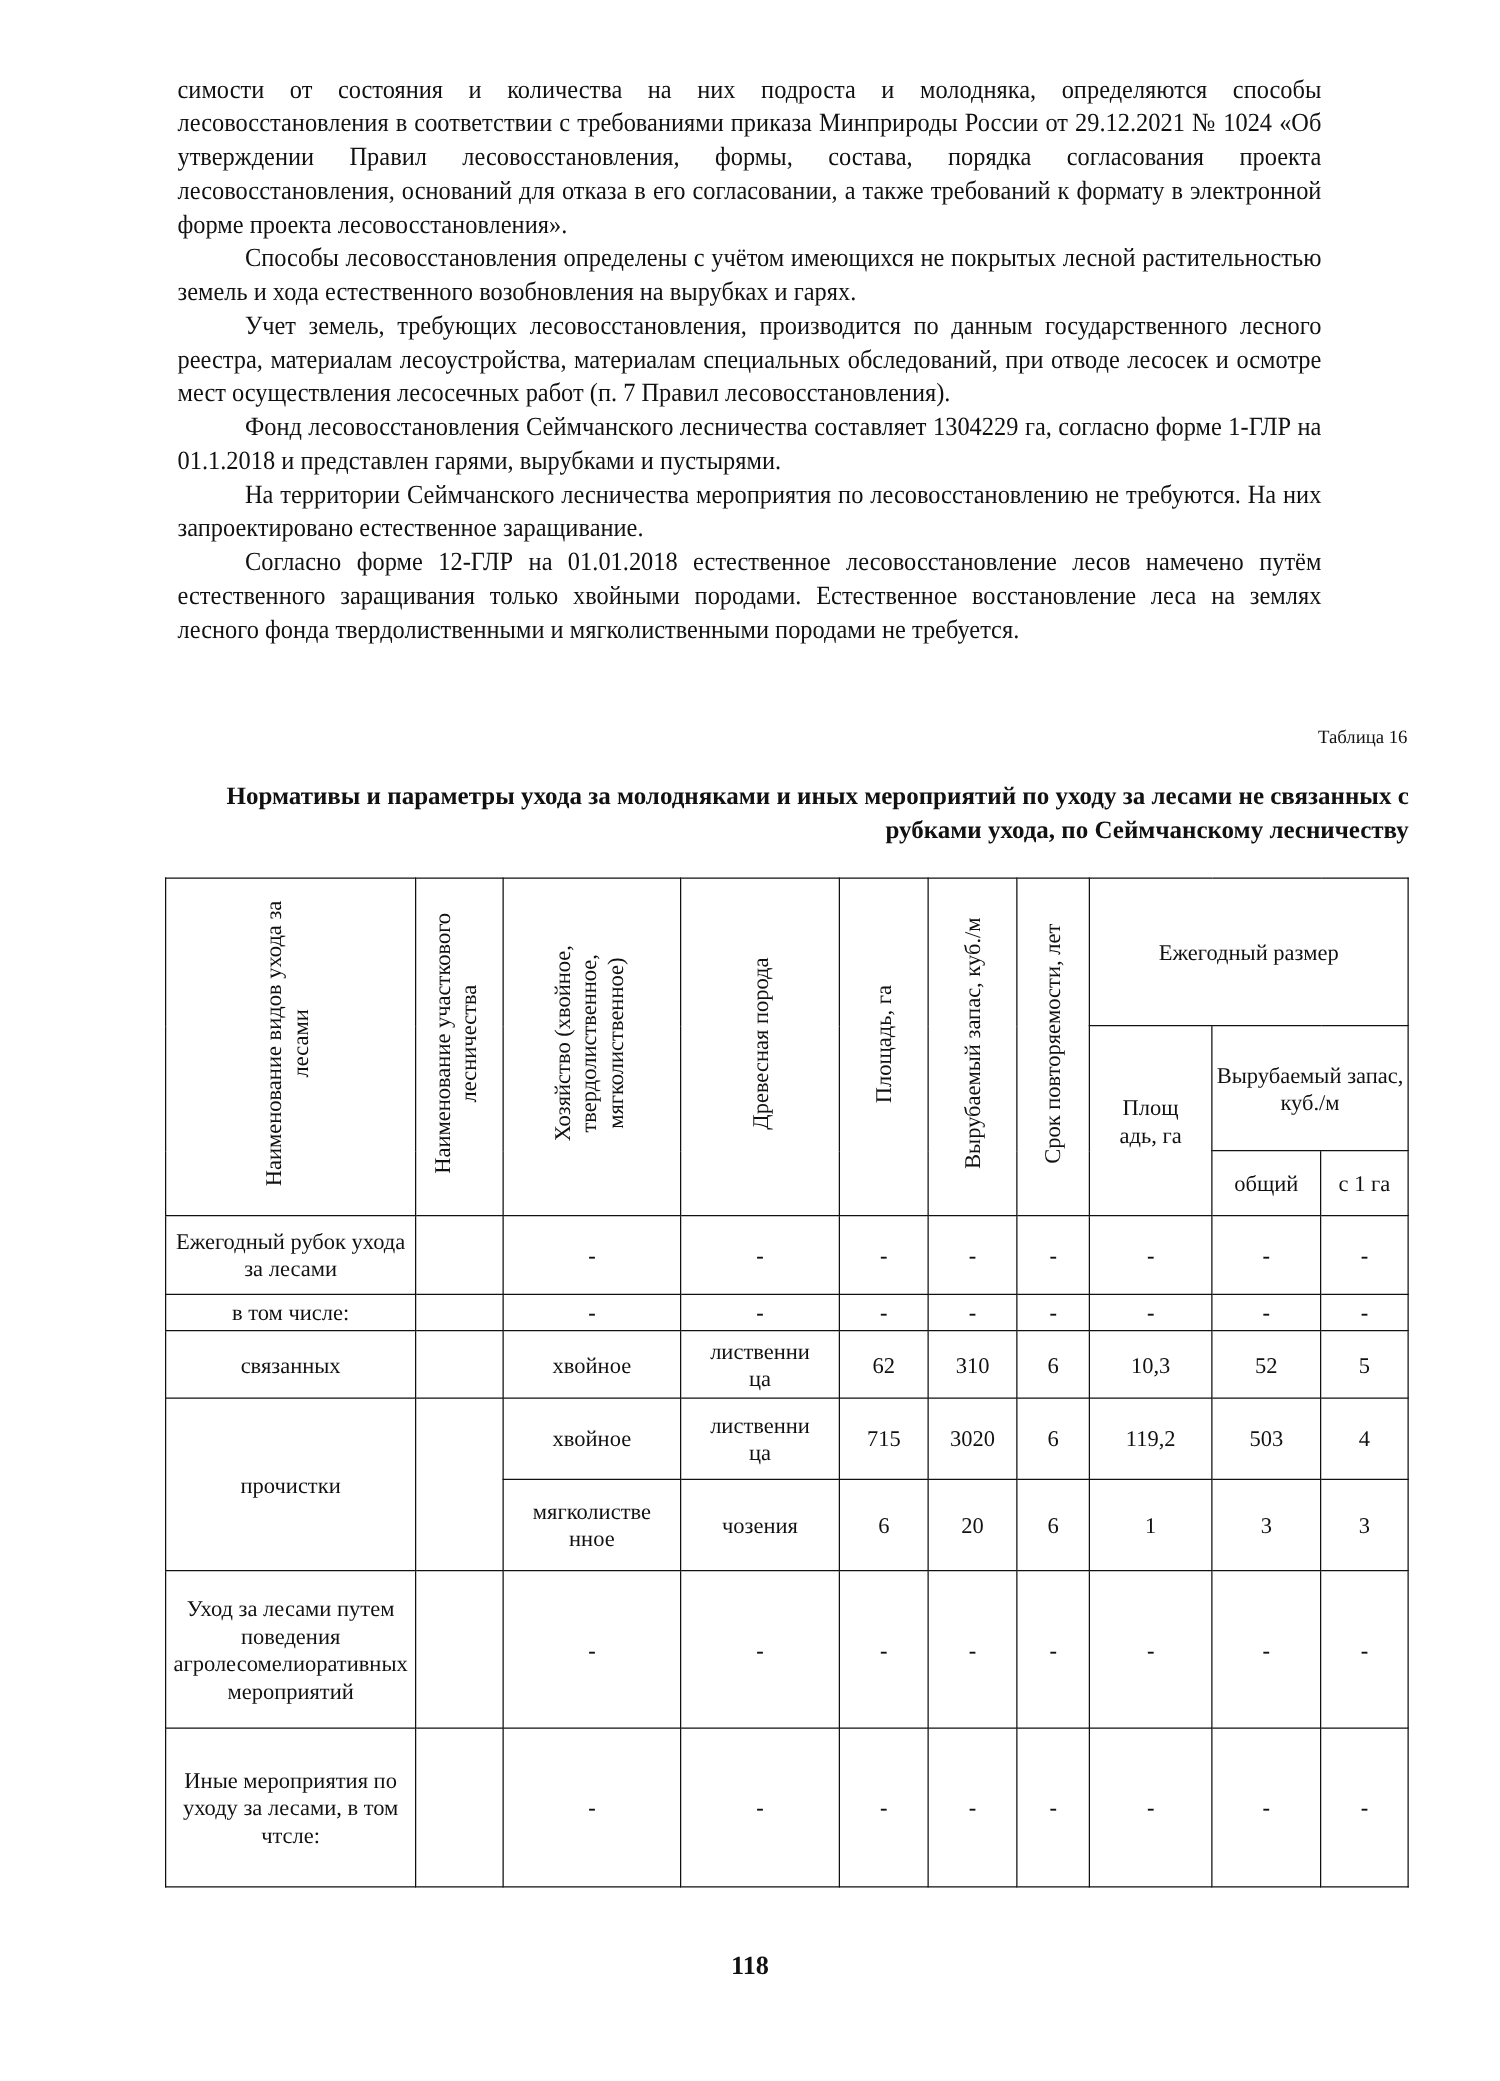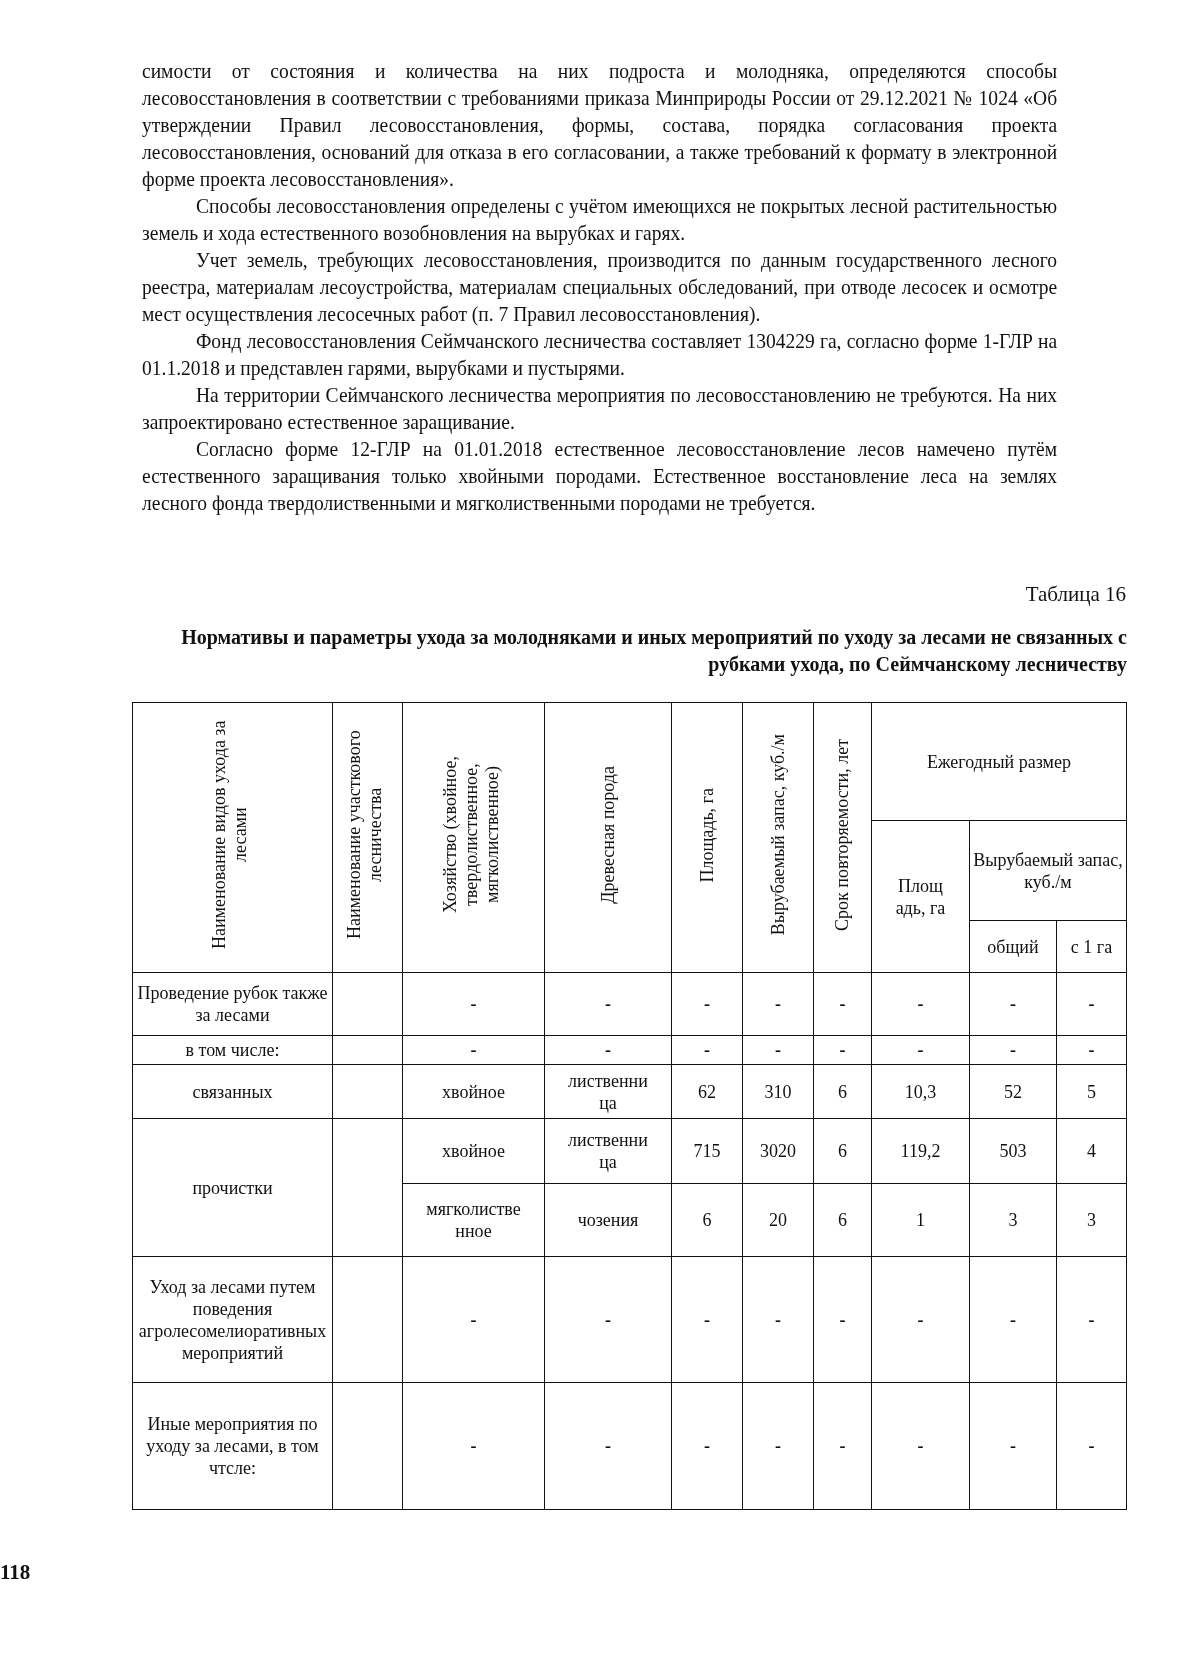--- a/index.html
+++ b/index.html
@@ -9,21 +9,21 @@
     }
     .page { position: absolute; left: 0; top: 0; width: 1200px; height: 1665px; }
     .text-block {
       position: absolute; left: 142px; width: 984px;
       font-size: 21px; line-height: 27px; text-align: justify;
       transform: scaleX(0.93); transform-origin: left top;
     }
     .text-block p { margin: 0; }
     .text-block p.indent { text-indent: 58px; }
     .table-label {
-      position: absolute; right: 74px; top: 582px; font-size: 21px; margin-left: 17px;
+      position: absolute; right: 74px; top: 582px; font-size: 15px; margin-left: 17px;
     }
     .table-title {
       position: absolute; left: 132px; width: 995px; top: 624px;
       text-align: right; font-weight: bold; font-size: 20px; line-height: 27px;
     }
     table.grid {
       position: absolute; left: 132px; top: 702px; width: 994px;
       border-collapse: collapse; table-layout: fixed;
       font-size: 18px; line-height: 22px;
     }
@@ -32,21 +32,21 @@
       padding: 0 2px; overflow: hidden;
     }
     .vert {
       writing-mode: vertical-rl; transform: rotate(180deg);
       display: inline-block; text-align: center; white-space: nowrap;
       font-size: 18px; line-height: 21px;
     }
     .dash { font-weight: bold; }
     .page-number {
       position: absolute; left: 0; width: 1200px; top: 1560px;
-      text-align: left; font-weight: bold; font-size: 21px;
+      text-align: center; font-weight: bold; font-size: 21px;
     }
   </style>
 </head>
 <body>
 
 <div class="page">
 
   <div class="text-block" style="top:58px;">
     <p class="p0">симости от состояния и количества на них подроста и молодняка, определяются способы лесовосстановления в соответствии с требованиями приказа Минприроды России от 29.12.2021 № 1024 «Об утверждении Правил лесовосстановления, формы, состава, порядка согласования проекта лесовосстановления, оснований для отказа в его согласовании, а также требований к формату в электронной форме проекта лесовосстановления».</p>
     <p class="indent">Способы лесовосстановления определены с учётом имеющихся не покрытых лесной растительностью земель и хода естественного возобновления на вырубках и гарях.</p>
@@ -86,21 +86,21 @@
     <tr style="height:100px">
       <td rowspan="2"><span style="display:inline-block;width:50px;word-break:break-all">Площадь, га</span></td>
       <td colspan="2">Вырубаемый запас, куб./м</td>
     </tr>
     <tr style="height:52px">
       <td>общий</td>
       <td>с 1 га</td>
     </tr>
 
     <tr style="height:63px">
-      <td>Проведение рубок также за лесами</td>
+      <td>Ежегодный рубок ухода за лесами</td>
       <td></td>
       <td class="dash">-</td>
       <td class="dash">-</td>
       <td class="dash">-</td>
       <td class="dash">-</td>
       <td class="dash">-</td>
       <td class="dash">-</td>
       <td class="dash">-</td>
       <td class="dash">-</td>
     </tr>

